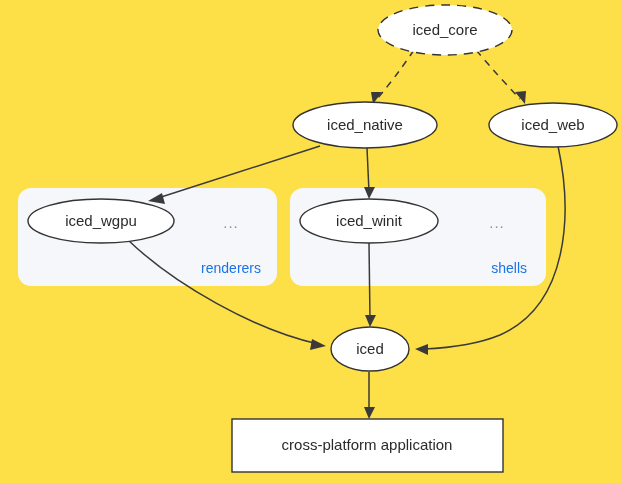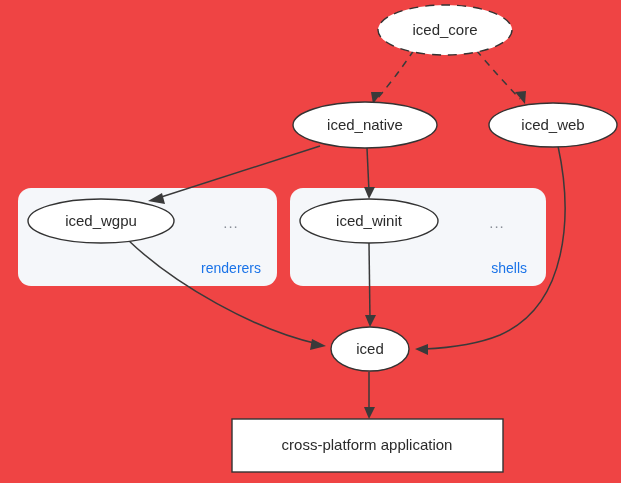--- a/index.html
+++ b/index.html
@@ -10,21 +10,21 @@
   body {
     width: 621px;
     height: 483px;
     font-family: "Liberation Sans", sans-serif;
     overflow: hidden;
   }
   #diagram-root {
     position: relative;
     width: 621px;
     height: 483px;
-    background: #ef4444;
+    background: #fde047;
   }
   svg.diagram {
     display: block;
     width: 621px;
     height: 483px;
   }
   .cluster-box {
     fill: #f5f7fa;
     stroke: none;
   }

